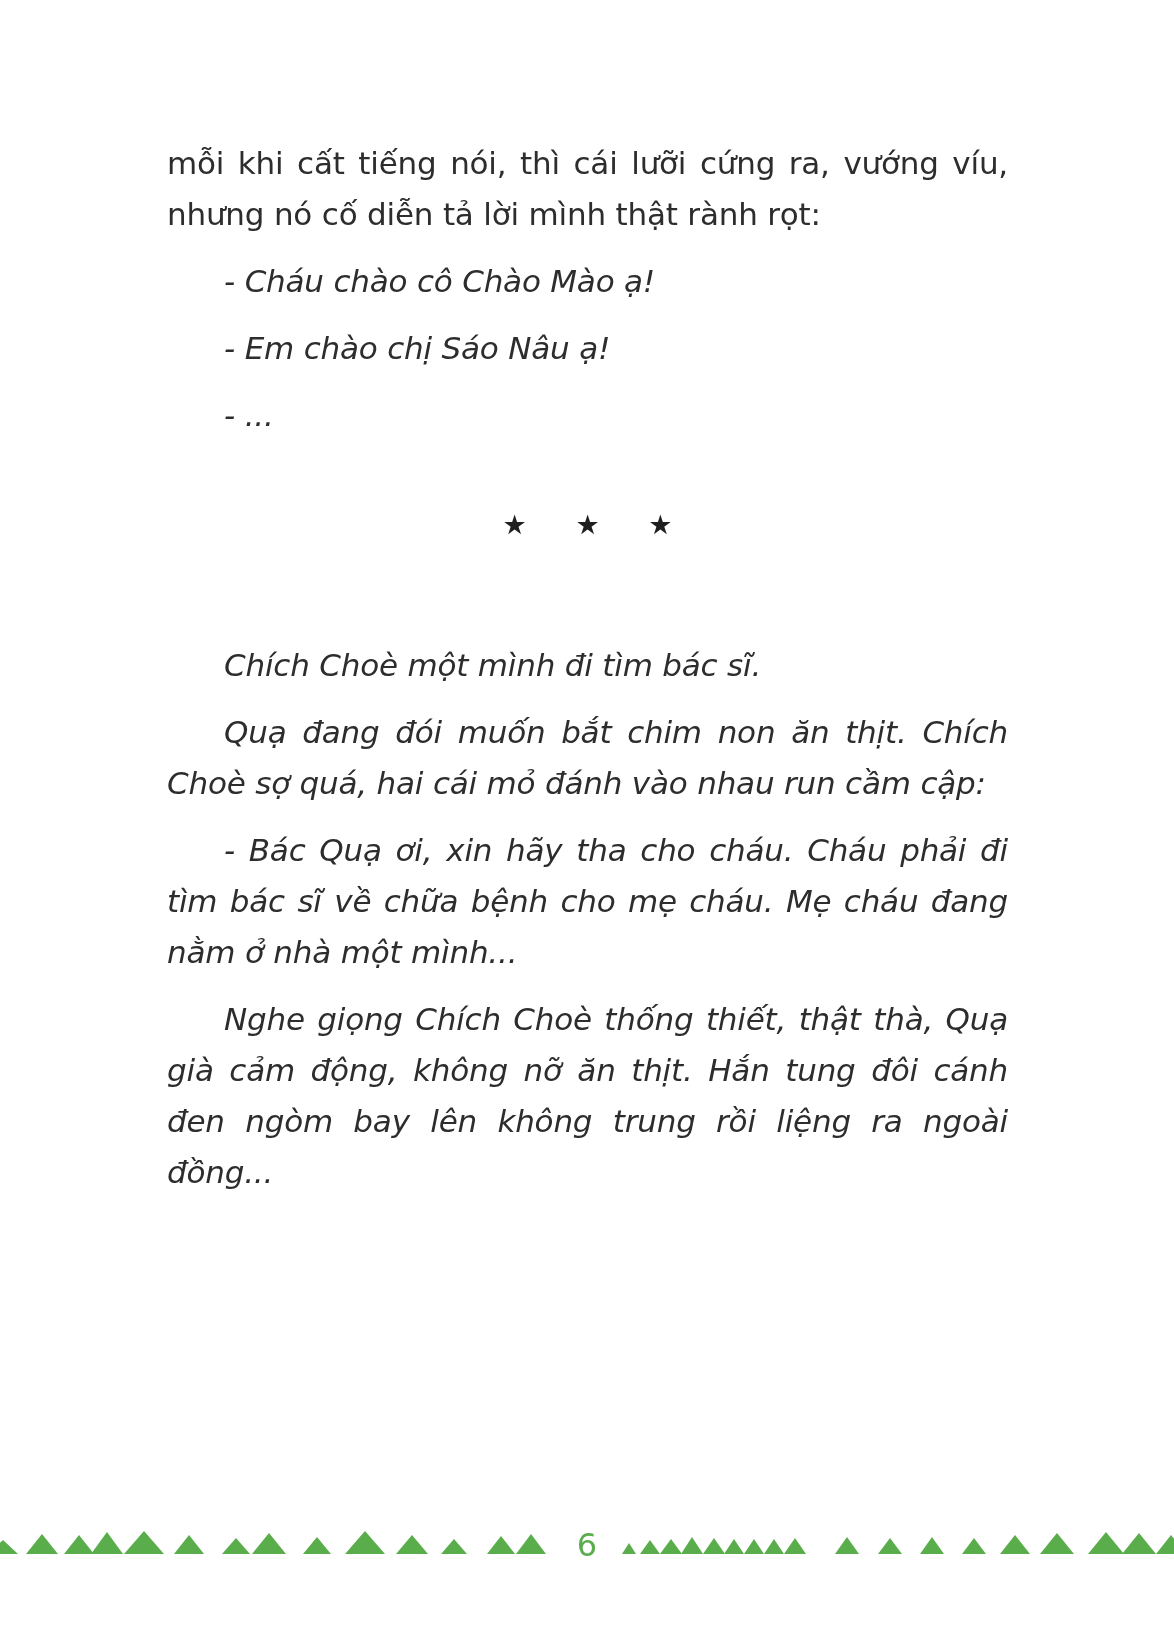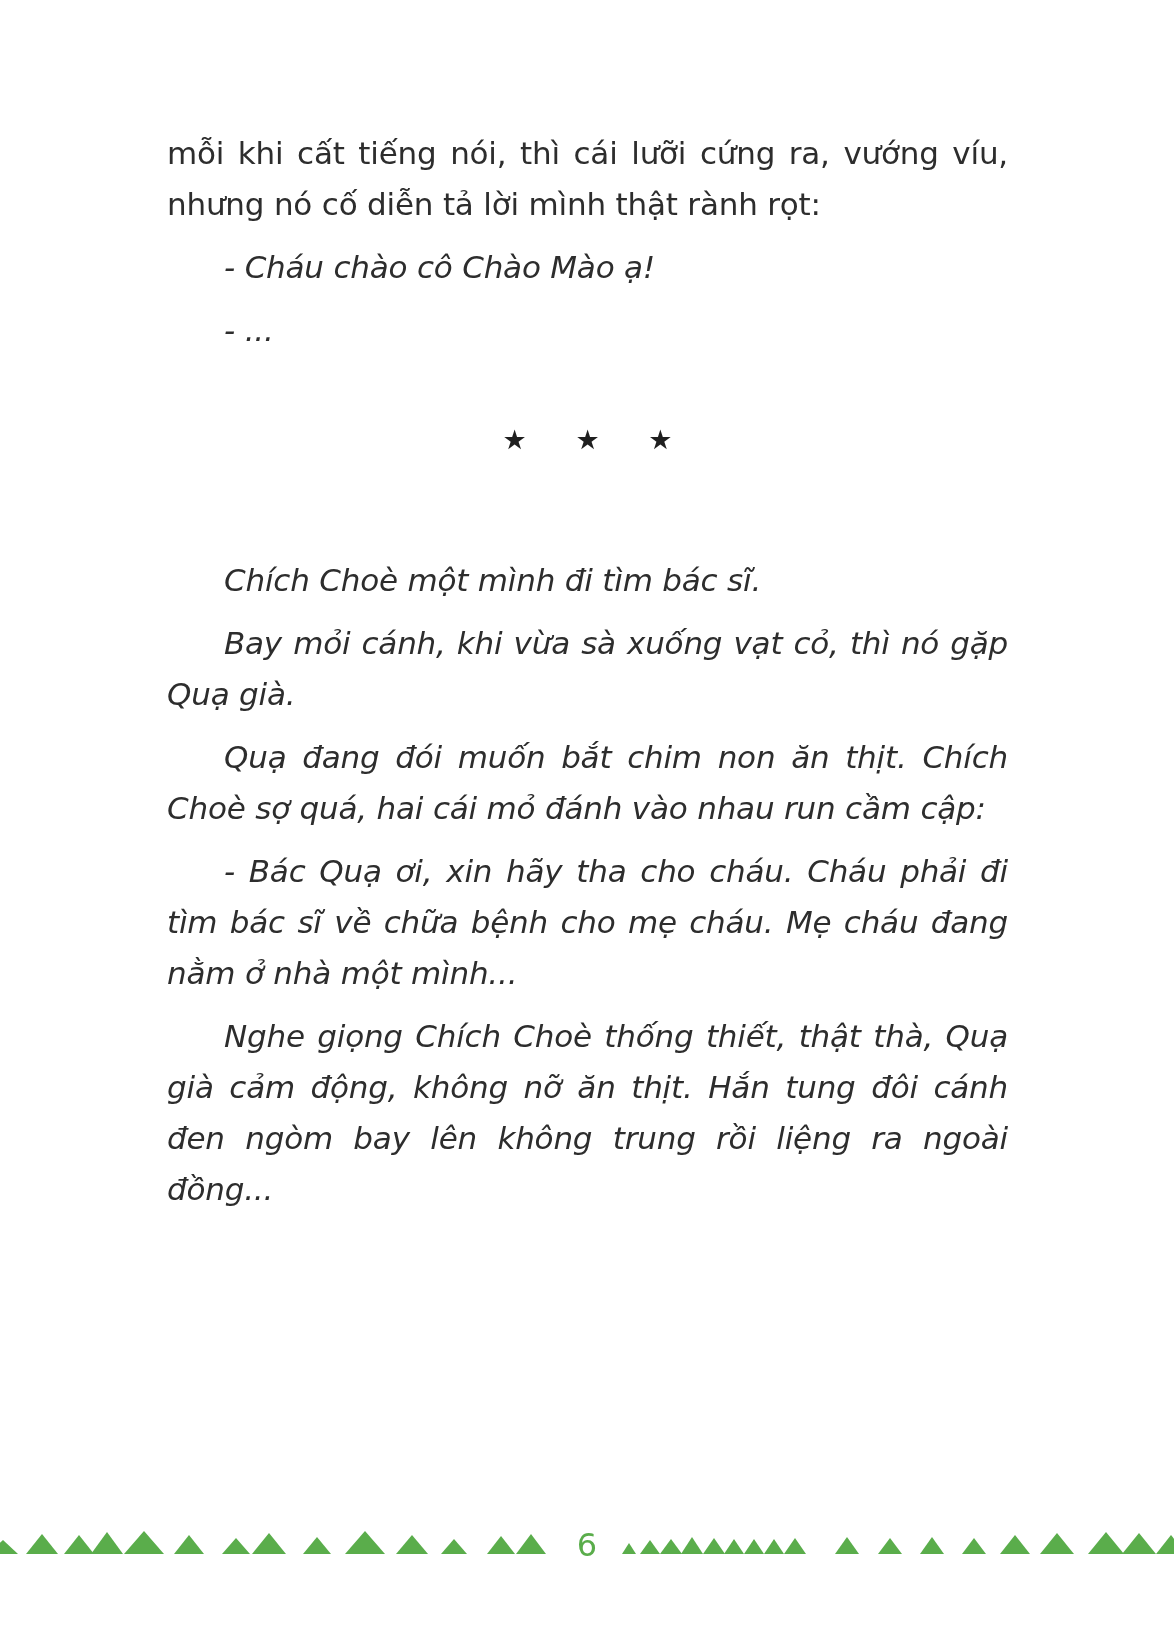--- a/index.html
+++ b/index.html
@@ -12,21 +12,21 @@
     font-family: "DejaVu Sans", sans-serif;
     color: #2d2d2d;
   }
   .text-block {
     position: absolute;
     left: 167px;
     right: 166px;
     top: 122px;
   }
   .para {
-    margin: 6px 0 12px 0;
+    margin: 16px 0 12px 0;
     font-size: 31px;
     line-height: 51px;
     text-align: justify;
     text-align-last: left;
     letter-spacing: -0.2px;
     color: #2d2d2d;
   }
   .para.indent { text-indent: 57px; font-style: italic; }
   .separator {
     margin: 58px 0 90px 0;
@@ -67,24 +67,24 @@
 </style>
 </head>
 <body>
 
 <div class="page">
 
   <main class="text-block" id="text-block">
 
   <p class="para">mỗi khi cất tiếng nói, thì cái lưỡi cứng ra, vướng víu, nhưng nó cố diễn tả lời mình thật rành rọt:</p>
       <p class="para indent">- Cháu chào cô Chào Mào ạ!</p>
+      <p class="para indent">- Em chào chị Sáo Nâu ạ!</p>
       <p class="para indent">- ...</p>
       <p class="separator">★ ★ ★</p>
       <p class="para indent">Chích Choè một mình đi tìm bác sĩ.</p>
-      <p class="para indent">Bay mỏi cánh, khi vừa sà xuống vạt cỏ, thì nó gặp Quạ già.</p>
       <p class="para indent">Quạ đang đói muốn bắt chim non ăn thịt. Chích Choè sợ quá, hai cái mỏ đánh vào nhau run cầm cập:</p>
       <p class="para indent">- Bác Quạ ơi, xin hãy tha cho cháu. Cháu phải đi tìm bác sĩ về chữa bệnh cho mẹ cháu. Mẹ cháu đang nằm ở nhà một mình...</p>
       <p class="para indent">Nghe giọng Chích Choè thống thiết, thật thà, Quạ già cảm động, không nỡ ăn thịt. Hắn tung đôi cánh đen ngòm bay lên không trung rồi liệng ra ngoài đồng...</p>
     </main>
 
   <footer class="footer-band" id="footer-band">
       <div class="tri" style="left: 1156px; border-left-width: 15px; border-right-width: 15px; border-bottom-width: 19px; border-bottom-color: rgb(90, 173, 75);"></div>
       <div class="tri" style="left: 1122px; border-left-width: 17px; border-right-width: 17px; border-bottom-width: 21px; border-bottom-color: rgb(90, 173, 75);"></div>
       <div class="tri" style="left: 1088px; border-left-width: 18px; border-right-width: 18px; border-bottom-width: 22px; border-bottom-color: rgb(90, 173, 75);"></div>
       <div class="tri" style="left: 1040px; border-left-width: 17px; border-right-width: 17px; border-bottom-width: 21px; border-bottom-color: rgb(90, 173, 75);"></div>

